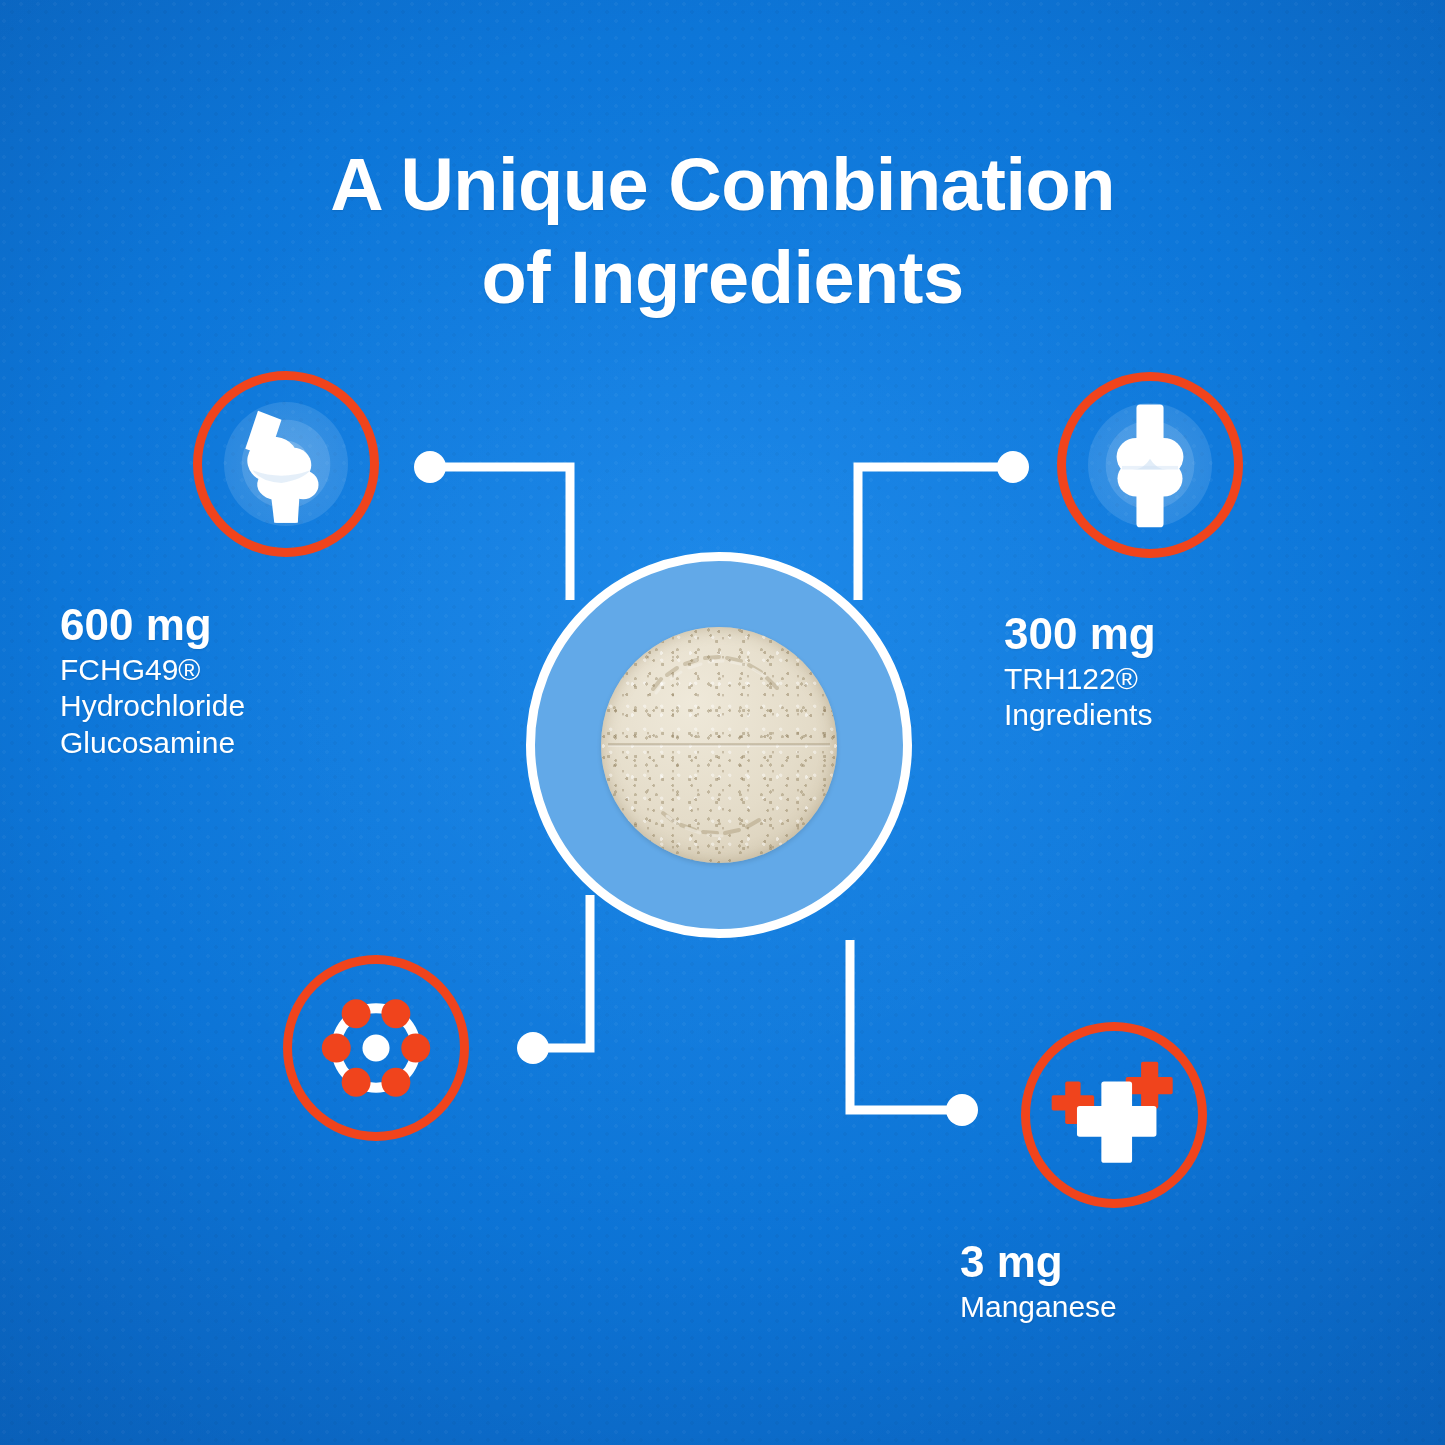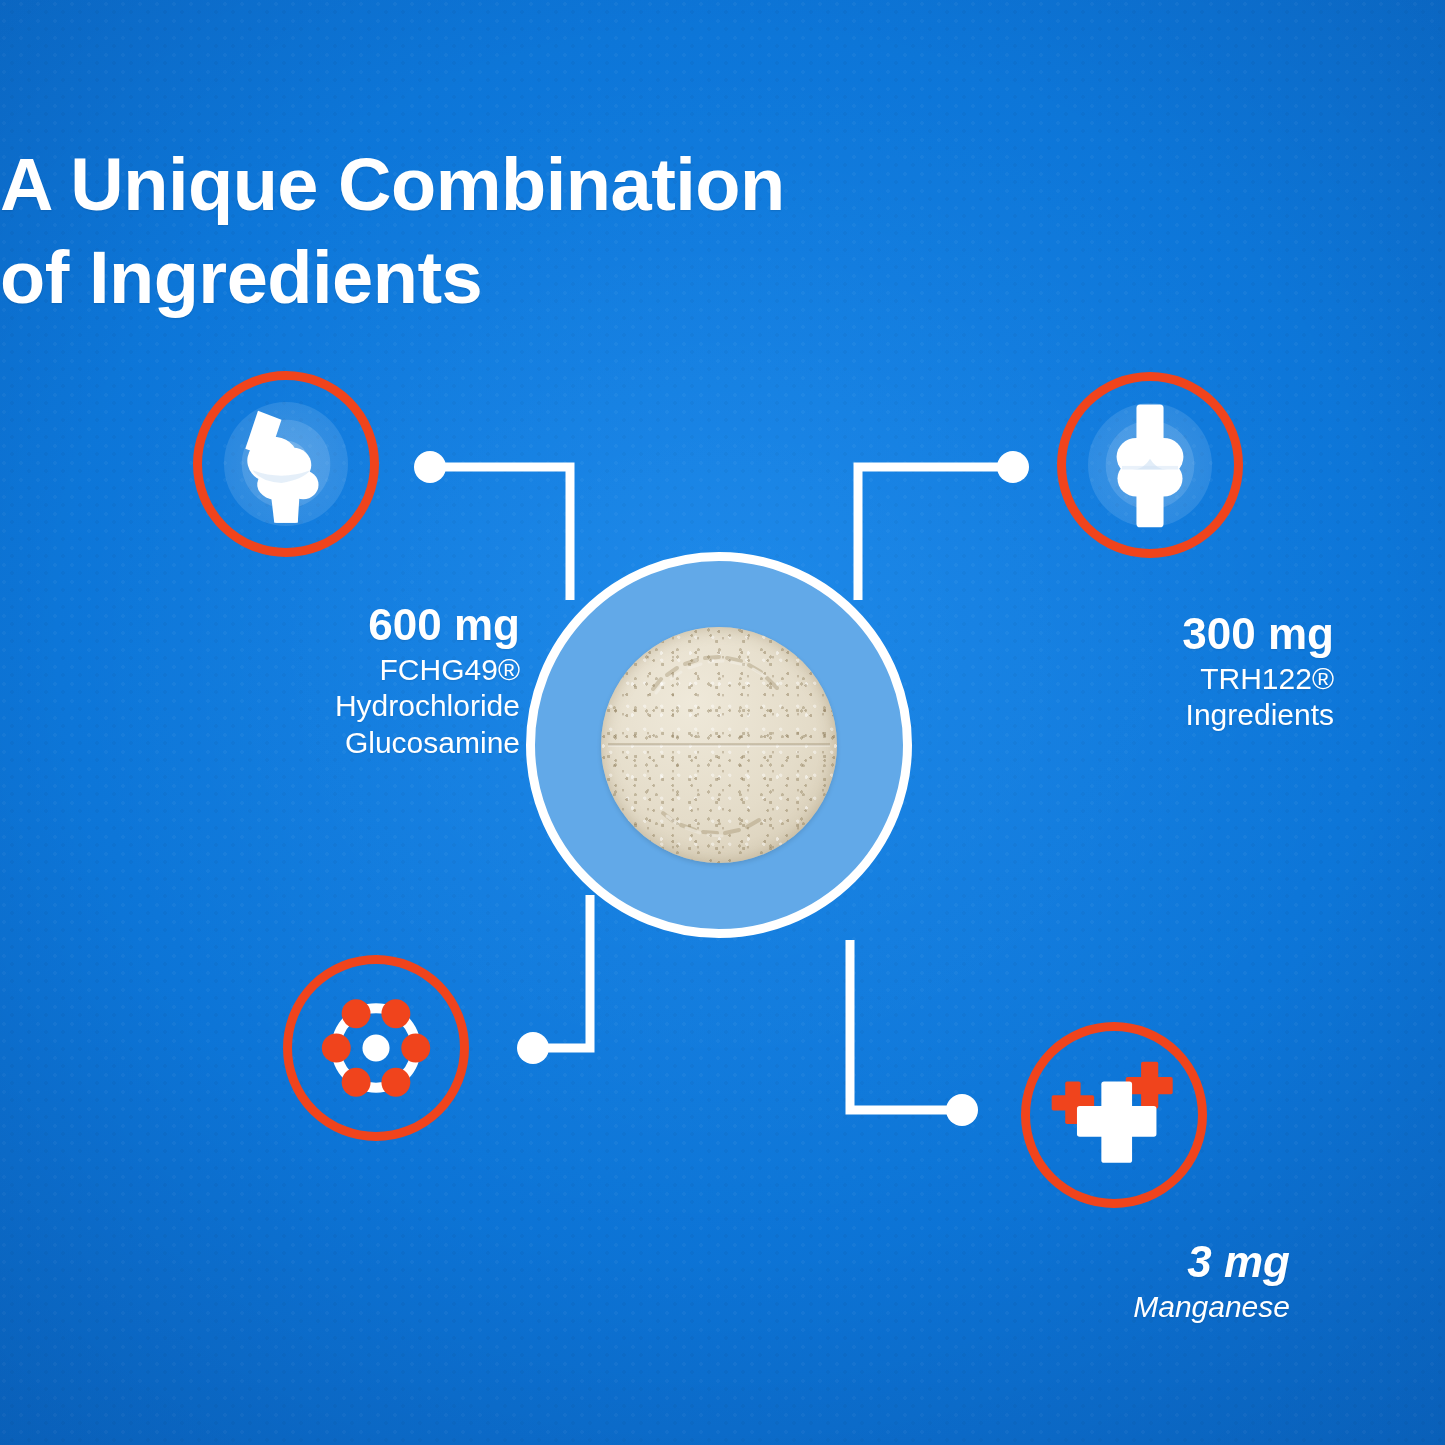--- a/index.html
+++ b/index.html
@@ -32,20 +32,21 @@
     background: radial-gradient(ellipse 78% 72% at 50% 45%, rgba(255,255,255,0.055) 0%, rgba(255,255,255,0.0) 58%, rgba(0,0,0,0.075) 100%);
     pointer-events: none;
   }
 
   
   .title {
     position: absolute;
     left: 0;
     right: 0;
     top: 88px;
+    text-align: center;
     color: #ffffff;
     font-weight: bold;
     font-size: 74px;
     line-height: 1.26;
     letter-spacing: -0.5px;
     text-shadow: 0 1px 2px rgba(0,0,0,0.12);
   }
   .title .ln { display: block; }
 
   
@@ -142,41 +143,41 @@
     border-radius: 50%;
     opacity: 0.30;
   }
 
   
   #connectors { position: absolute; left: 0; top: 0; width: 1445px; height: 1445px; pointer-events: none; }
 
   
   .info {
     position: absolute;
-    text-align: right;
+    text-align: left;
     color: #ffffff;
     text-shadow: 0 1px 2px rgba(0,0,0,0.10);
   }
   .info .dose {
     font-weight: bold;
     font-size: 44px;
     line-height: 1.22;
     display: block;
   }
   .info .line {
     font-weight: normal;
     font-size: 30px;
     line-height: 1.22;
     display: block;
   }
 
   #info-glucosamine { left: 60px; top: 598px; width: 460px; }
   #info-chondroitin { left: 1004px; top: 607px; width: 330px; }
   #info-msm         { left: 105px; top: 1174px; width: 570px; }
-  #info-manganese   { left: 960px; top: 1235px; width: 330px; font-style: italic; }
+  #info-manganese   { left: 960px; top: 1235px; width: 330px; }
 </style>
 </head>
 <body>
 
 <div id="stage">
 
   <div id="texture"></div>
   <div id="vignette"></div>
 
   <h1 class="title">

